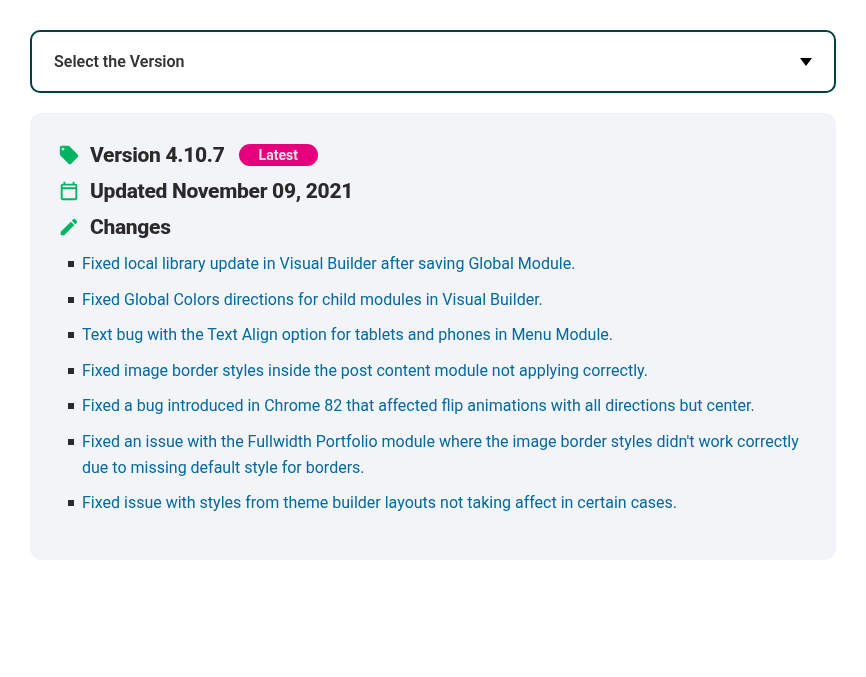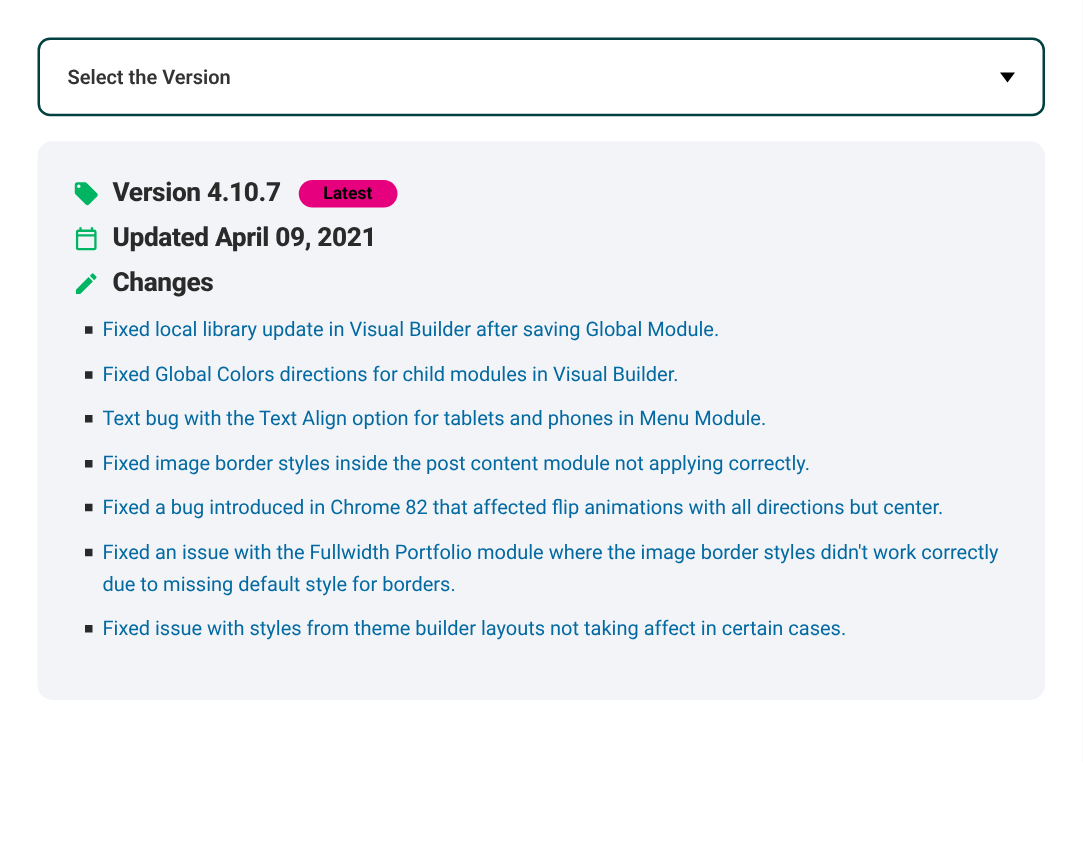--- a/index.html
+++ b/index.html
@@ -44,21 +44,21 @@
   }
   .icon { width: 22px; height: 22px; flex-shrink: 0; }
   .heading-text {
     font-size: 21px;
     font-weight: 800;
     color: #2a2a2a;
     letter-spacing: -0.3px;
   }
   .badge {
     background: #e6007e;
-    color: #000000;
+    color: #e5e5e5;
     font-size: 14px;
     font-weight: 700;
     padding: 3px 20px;
     border-radius: 999px;
     margin-left: 4px;
   }
   .changes-list {
     list-style: none;
     margin-top: 6px;
   }
@@ -102,21 +102,21 @@
     <span class="badge">Latest</span>
   </div>
 
   <div class="heading-row">
     <span class="icon">
       <svg viewBox="0 0 24 24" fill="#00b562">
           <path d="M19 4h-1V2h-2v2H8V2H6v2H5c-1.11 0-2 .9-2 2v14c0 1.1.89 2 2 2h14c1.1 0 2-.9 2-2V6c0-1.1-.9-2-2-2zm0 16H5V10h14v10zm0-12H5V6h14v2z"></path>
         </svg>
     </span>
     <span class="heading-text">
-      <span>Updated</span> <span>April 09, 2021</span>
+      <span>Updated</span> <span>November 09, 2021</span>
     </span>
   </div>
 
   <div class="heading-row">
     <span class="icon">
       <svg viewBox="0 0 24 24" fill="#00b562">
           <path d="M3 17.25V21h3.75L17.81 9.94l-3.75-3.75L3 17.25zM20.71 7.04c.39-.39.39-1.02 0-1.41l-2.34-2.34a.9959.9959 0 0 0-1.41 0l-1.83 1.83 3.75 3.75 1.83-1.83z"></path>
         </svg>
     </span>
     <span class="heading-text">Changes</span>

